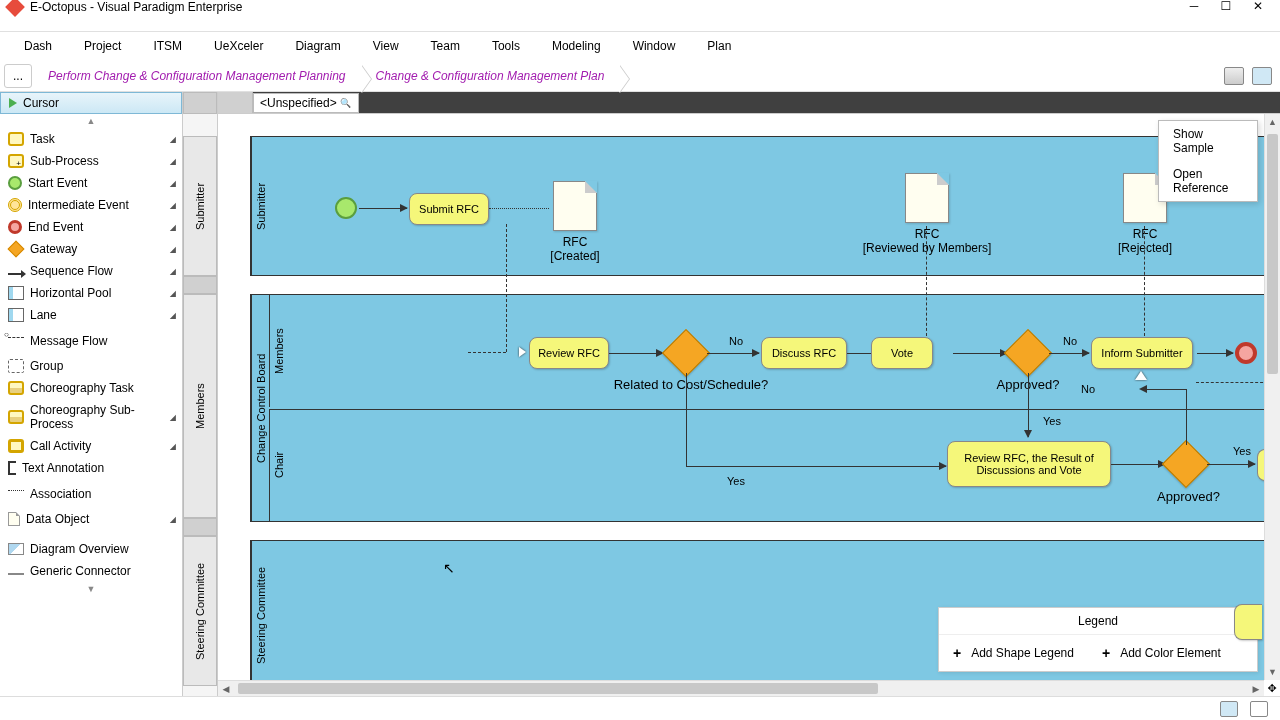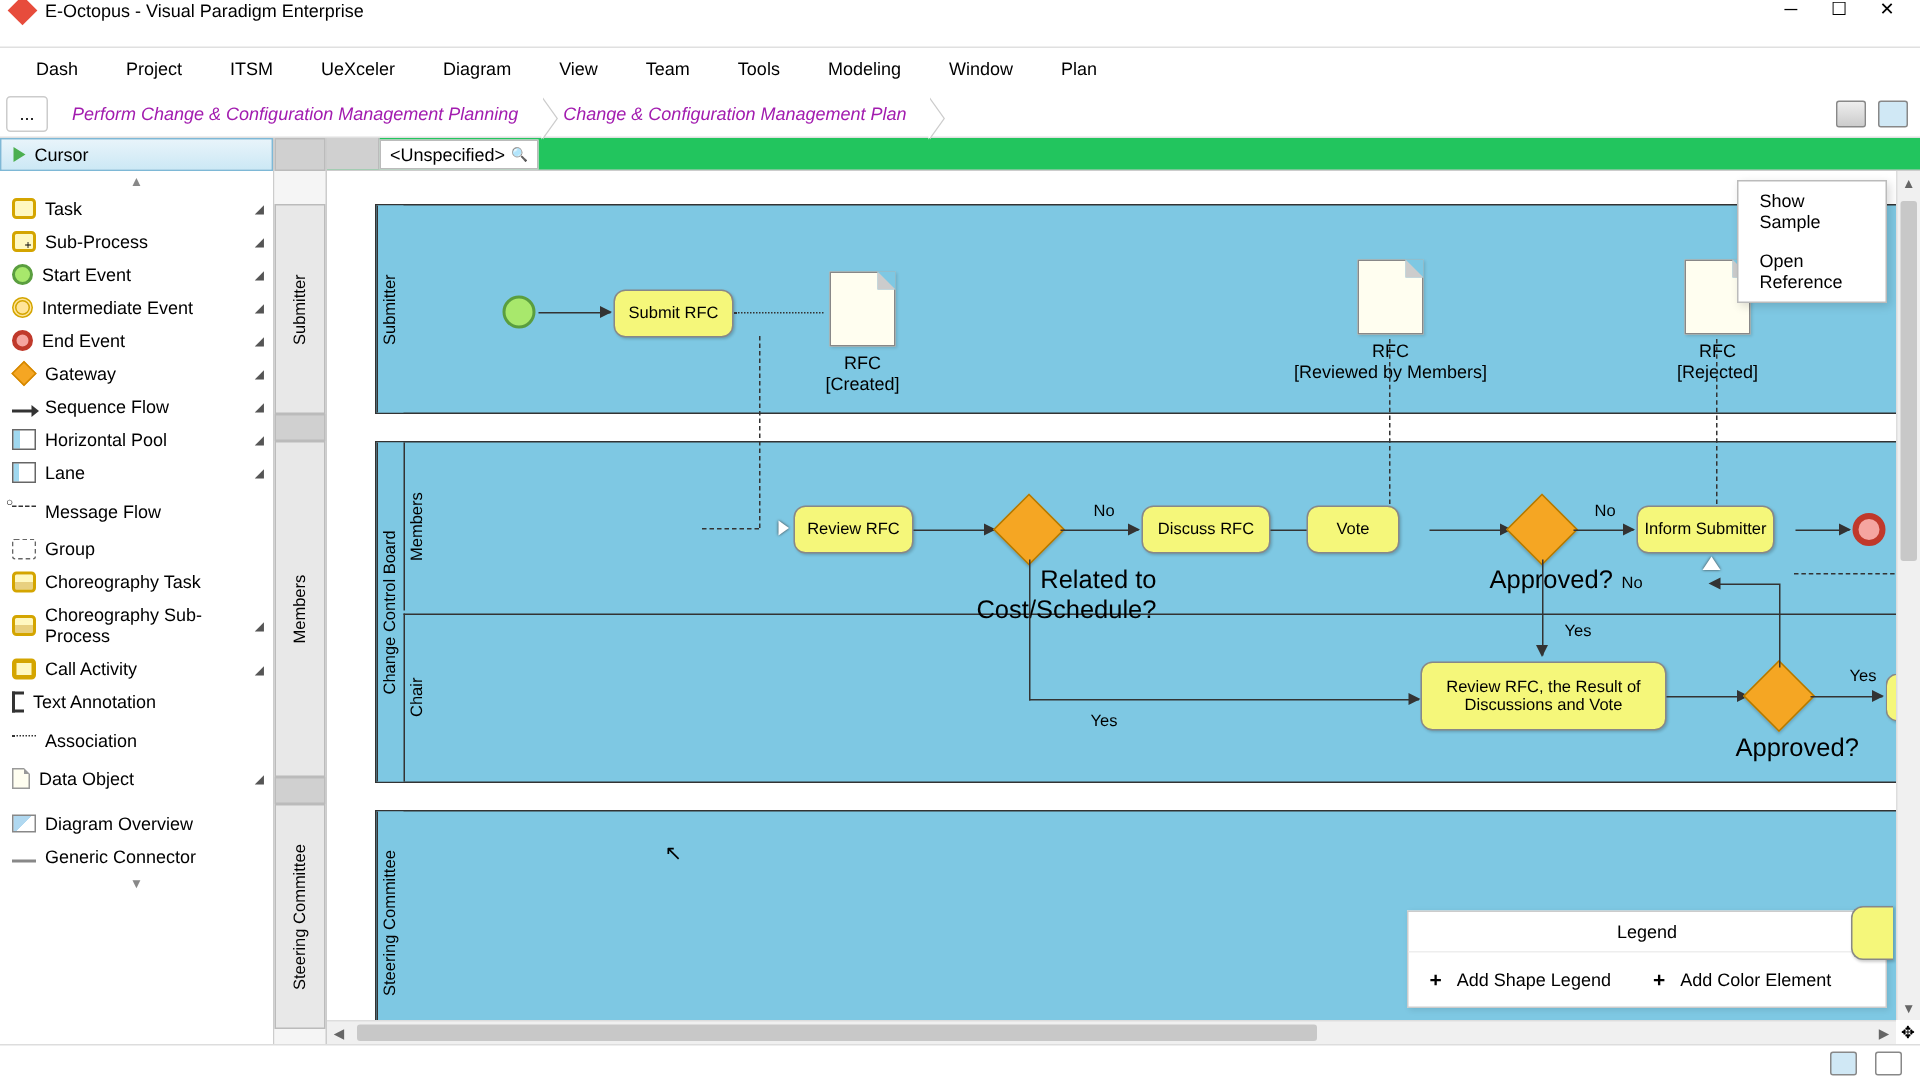--- a/index.html
+++ b/index.html
@@ -59,39 +59,39 @@
 .pi-over { width:16px; height:12px; border:1px solid #888; background:linear-gradient(135deg,#b0d8f0 50%,#fff 50%); }
 .pi-gconn { width:16px; height:2px; background:#888; margin-top:6px; }
 
 
 .vruler { width:35px; background:#f5f5f5; border-right:1px solid #ccc; position:relative; }
 .vruler .seg { position:absolute; left:0; right:0; background:#e8e8e8; border:1px solid #bbb; }
 .vruler .seg.dark { background:#d0d0d0; }
 
 
 .canvas-wrap { flex:1; position:relative; overflow:hidden; }
-.hruler { height:22px; background:#22c55e; border-bottom:1px solid #ccc; display:flex; align-items:center;text-align:center; }
+.hruler { height:22px; background:#404040; border-bottom:1px solid #ccc; display:flex; align-items:center;text-align:center; }
 .hruler .hseg { width:35px; height:100%; background:#d0d0d0; border-right:1px solid #bbb; }
 .hruler .unspec { border:1px solid #bbb; padding:2px 6px; background:#fff; margin-left:0; display:flex; align-items:center; gap:4px; }
 .canvas { position:absolute; top:22px; left:0; right:16px; bottom:16px; background:#fff; overflow:hidden; }
 
 
 .pool { position:absolute; background:#7ec8e3; border:1px solid #333; }
 .lane-label { position:absolute; left:0; top:0; bottom:0; width:18px; background:#7ec8e3; border-right:1px solid #333; writing-mode:vertical-rl; transform:rotate(180deg); display:flex; align-items:center; justify-content:center; font-size:11px; }
 .sub-lane-label { position:absolute; left:0; top:0; bottom:0; width:18px; border-right:1px solid #333; writing-mode:vertical-rl; transform:rotate(180deg); display:flex; align-items:center; justify-content:center; font-size:11px; }
 
 
 .task { position:absolute; background:#f5f77a; border:1px solid #888; border-radius:8px; display:flex; align-items:center; justify-content:center; text-align:center; padding:4px; font-size:11px; box-shadow:1px 1px 2px rgba(0,0,0,0.2); }
 .startev { position:absolute; width:22px; height:22px; background:#a8e86c; border:2px solid #5a9e3f; border-radius:50%; }
 .endev { position:absolute; width:22px; height:22px; background:#f5a5a0; border:4px solid #c0392b; border-radius:50%; }
 .gate { position:absolute; width:34px; height:34px; background:#f5a623; border:1px solid #b07800; transform:rotate(45deg); box-shadow:1px 1px 2px rgba(0,0,0,0.2); }
 .doc { position:absolute; width:44px; height:50px; background:#fffef0; border:1px solid #888; box-shadow:1px 1px 2px rgba(0,0,0,0.15); }
 .doc::after { content:''; position:absolute; right:-1px; top:-1px; width:0; height:0; border-top:12px solid #7ec8e3; border-left:12px solid #ccc; }
 .doc-lbl { position:absolute; font-size:11px; text-align:center; width:140px; }
-.shape-lbl { position:absolute; font-size:17px; text-align:right; }
+.shape-lbl { position:absolute; font-size:13px; text-align:center; }
 .arrow { position:absolute; background:#333; height:1px; }
 .arrow::after { content:''; position:absolute; right:-1px; top:-4px; border-left:8px solid #333; border-top:4.5px solid transparent; border-bottom:4.5px solid transparent; }
 .arrow.vert { width:1px; height:auto; }
 .arrow.vert::after { right:auto; top:auto; bottom:-1px; left:-4px; border-left:4.5px solid transparent; border-right:4.5px solid transparent; border-top:8px solid #333; border-bottom:none; }
 .darrow { position:absolute; border-top:1.5px dashed #333; height:0; }
 .darrowv { position:absolute; border-left:1.5px dashed #333; width:0; }
 .edge-lbl { position:absolute; font-size:11px; }
 
 
 .ctx-panel { position:absolute; background:#fff; border:1px solid #bbb; box-shadow:2px 2px 6px rgba(0,0,0,0.15); }
@@ -310,21 +310,21 @@
         <div class="arrow" style="left:456px;top:58px;width:52px"></div>
         <div class="edge-lbl" style="left:478px;top:40px">No</div>
         <div class="task" style="left:510px;top:42px;width:86px;height:32px">Discuss RFC</div>
         <div class="arrow" style="left:596px;top:58px;width:42px"></div>
         <div class="task" style="left:620px;top:42px;width:62px;height:32px">Vote</div>
         <div class="arrow" style="left:702px;top:58px;width:54px"></div>
         <div class="gate" style="left:760px;top:41px"></div>
         <div class="shape-lbl" style="left:742px;top:82px;width:70px">Approved?</div>
         <div class="arrow" style="left:798px;top:58px;width:40px"></div>
         <div class="edge-lbl" style="left:812px;top:40px">No</div>
-        <div class="task" style="left:840px;top:42px;width:92px;height:32px">Inform Submitter</div>
+        <div class="task" style="left:840px;top:42px;width:102px;height:32px">Inform Submitter</div>
         <div class="arrow" style="left:946px;top:58px;width:36px"></div>
         <div class="endev" style="left:984px;top:47px"></div>
 
         <div class="arrow vert" style="left:777px;top:78px;height:64px"></div>
         <div class="edge-lbl" style="left:792px;top:120px">Yes</div>
 
         <div style="position:absolute;left:435px;top:78px;width:1px;height:94px;background:#333"></div>
         <div class="arrow" style="left:435px;top:171px;width:260px"></div>
         <div class="edge-lbl" style="left:476px;top:180px">Yes</div>
 

